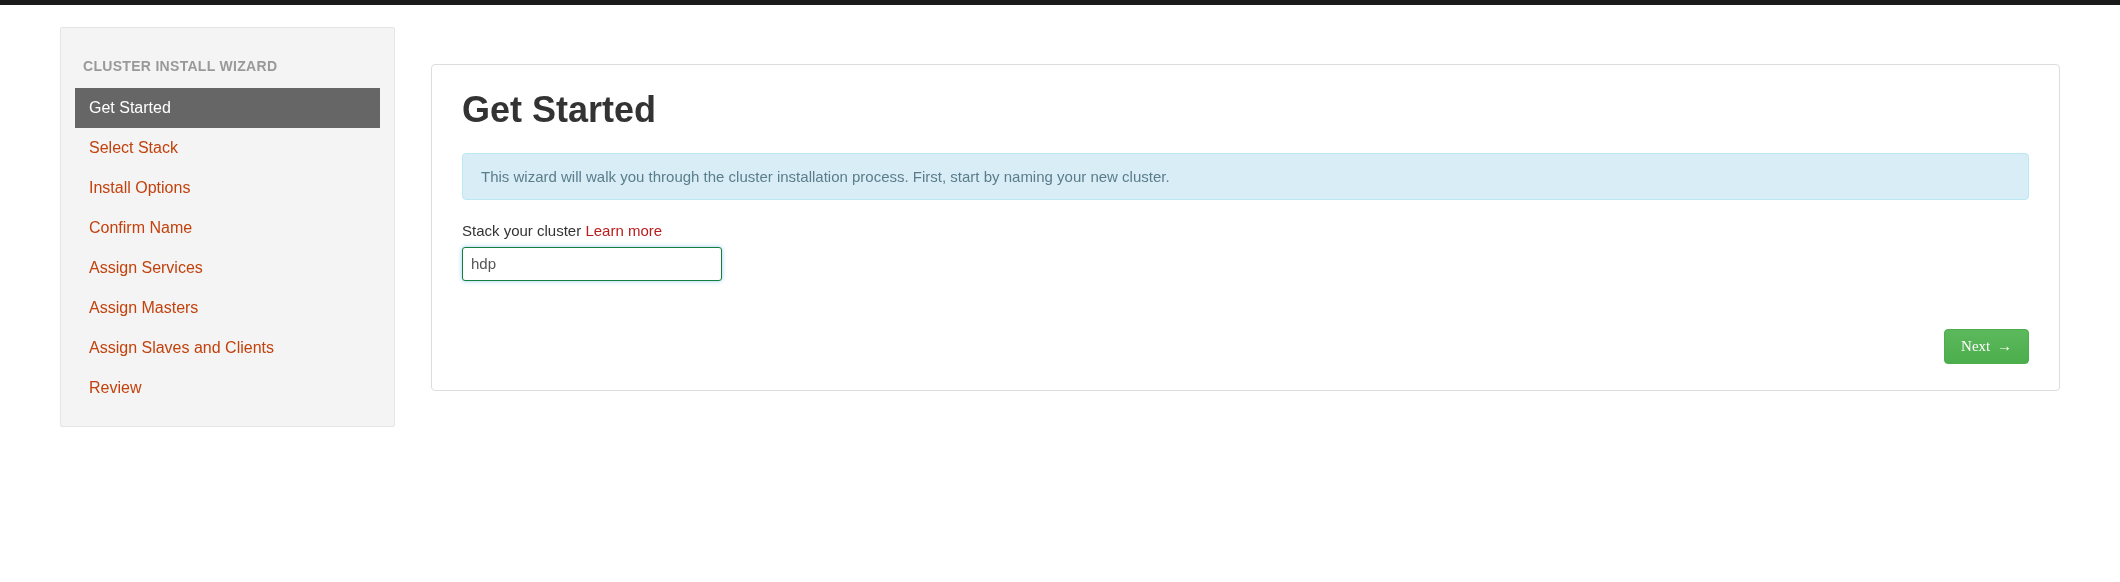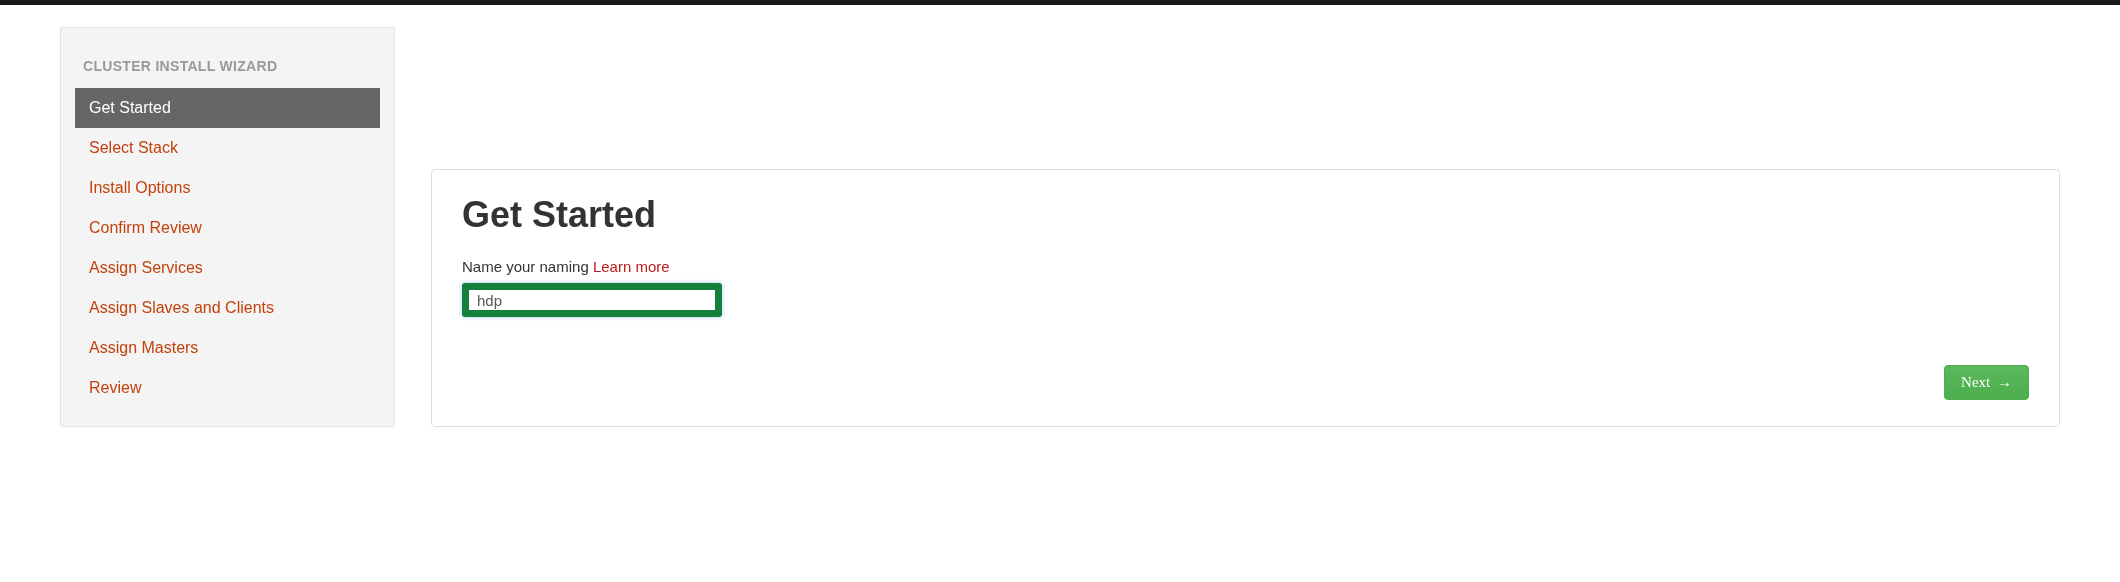--- a/index.html
+++ b/index.html
@@ -11,21 +11,21 @@
     }
     .topbar {
       height: 5px;
       background: #1a1a1a;
       width: 100%;
     }
     .container {
       display: flex;
       gap: 36px;
       padding: 22px 60px 0 60px;
-      align-items: flex-end;
+      align-items: center;
     }
     
     .sidebar {
       width: 335px;
       background: #f4f4f4;
       border: 1px solid #e5e5e5;
       border-radius: 2px;
       padding: 18px 14px 18px 14px;
       flex-shrink: 0;
     }
@@ -79,21 +79,21 @@
       color: #b91c1c;
       text-decoration: none;
       cursor: pointer;
     }
     .cluster-input {
       width: 260px;
       height: 34px;
       padding: 5px 8px;
       font-size: 15px;
       color: #555;
-      border: 7px solid #15803d;
+      border: 1px solid #15803d;
       border-radius: 3px;
       outline: none;
       box-shadow: 0 0 4px rgba(82,168,236,.6);
       background: #fff;
     }
     .button-row {
       margin-top: 48px;
       text-align: right;
     }
     .btn-next {
@@ -124,43 +124,46 @@
       <li class="step-item active">
         <span>Get Started</span>
       </li>
       <li class="step-item">
         <span>Select Stack</span>
       </li>
       <li class="step-item">
         <span>Install Options</span>
       </li>
       <li class="step-item">
-        <span>Confirm Review</span>
+        <span>Confirm Name</span>
       </li>
       <li class="step-item">
         <span>Assign Services</span>
       </li>
       <li class="step-item">
-        <span>Assign Slaves and Clients</span>
+        <span>Assign Masters</span>
       </li>
       <li class="step-item">
-        <span>Assign Masters</span>
+        <span>Assign Slaves and Clients</span>
       </li>
       <li class="step-item">
         <span>Review</span>
       </li>
     </ul>
   </aside>
 
   <main class="main-panel">
     <h1 class="page-title">Get Started</h1>
 
+    <div class="alert-info">
+      <span>This wizard will walk you through the cluster installation process. First, start by naming your new cluster.</span>
+    </div>
 
     <div class="form-label-row">
-      <span>Name your naming</span>
+      <span>Stack your cluster</span>
       <a class="learn-more">Learn more</a>
     </div>
 
     <input type="text" class="cluster-input" value="hdp" style="">
 
     <div class="button-row">
       <button class="btn-next">
         <span>Next</span>
         <span class="arrow">→</span>
       </button>

